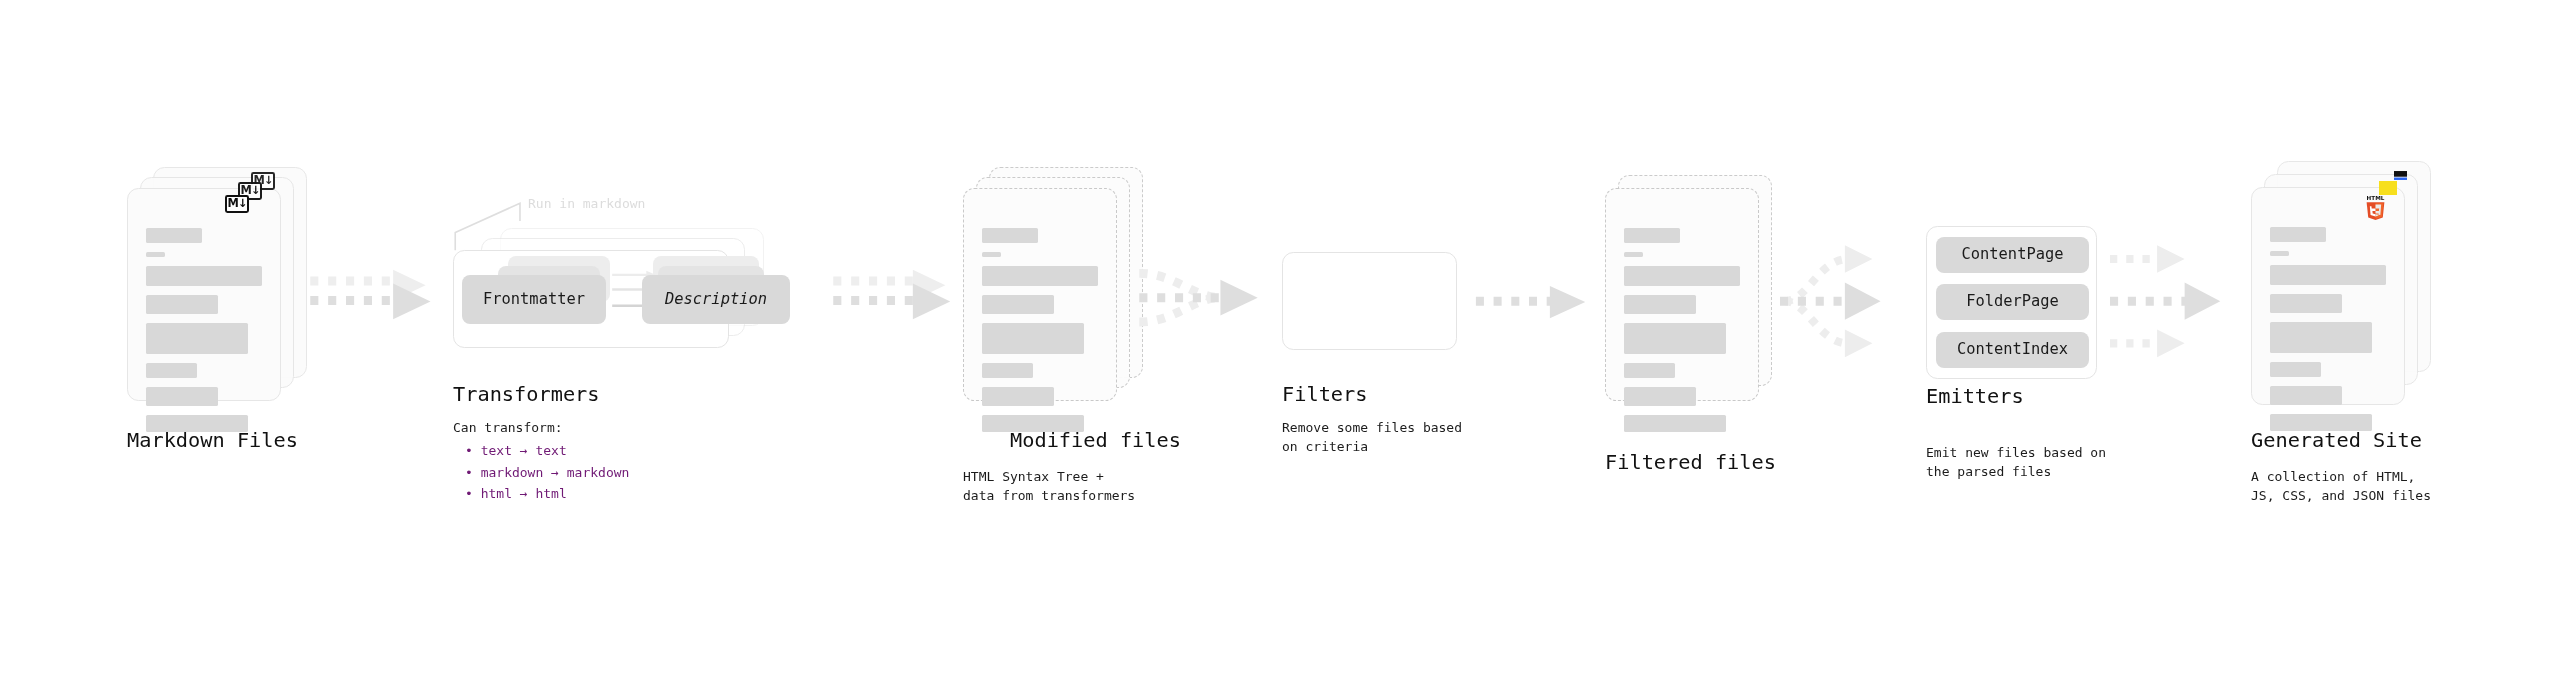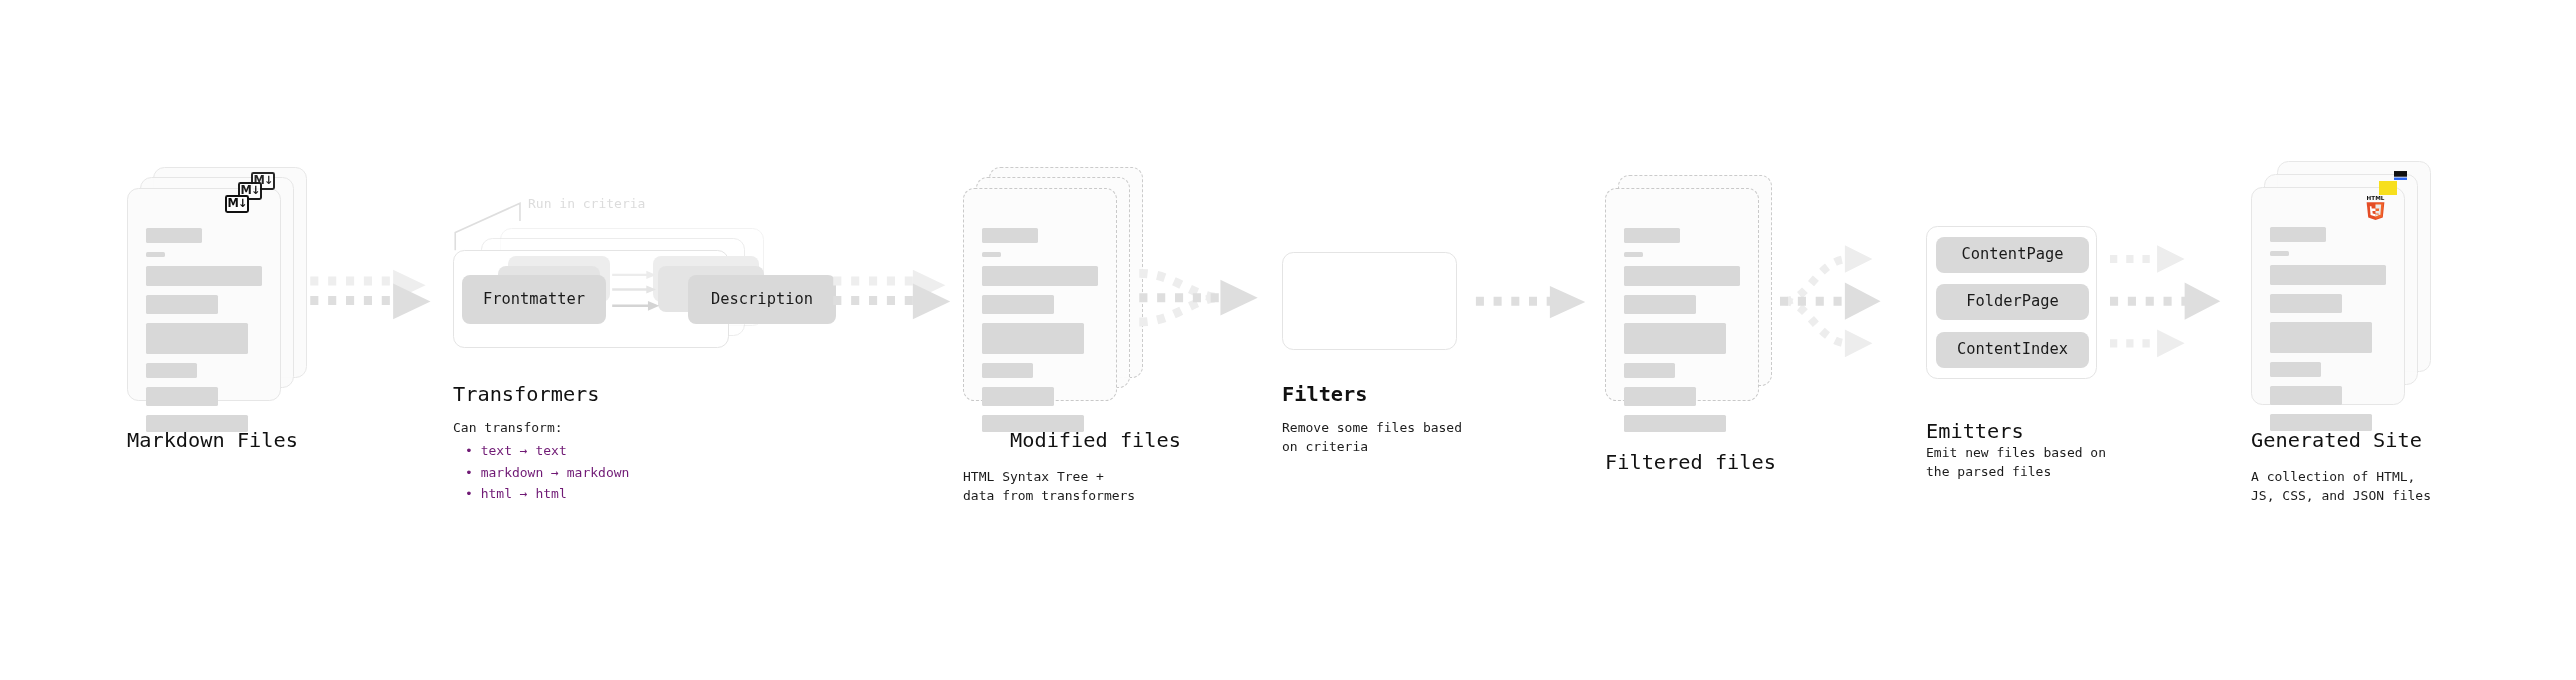--- a/index.html
+++ b/index.html
@@ -170,21 +170,21 @@
         <polygon points="106,19 152,41 106,63" fill="#dedede"></polygon>
       </g>
     </svg>
   </div>
 
   <div class="bracket" style="left:452px; top:195px; width:89px; height:57px;">
     <svg width="89" height="57" viewBox="0 0 110 70">
       <path d="M4 68 L4 46 L84 10 L84 32" fill="none" stroke="#dedede" stroke-width="2"></path>
     </svg>
   </div>
-  <div class="hint" style="left:528px; top:197px;">Run in criteria</div>
+  <div class="hint" style="left:528px; top:197px;">Run in markdown</div>
 
   <div class="groupbox ghost2" style="left:500px; top:228px; width:264px; height:98px;"></div>
   <div class="groupbox ghost1" style="left:481px; top:238px; width:264px; height:98px;"></div>
   <div class="groupbox" style="left:453px; top:250px; width:276px; height:98px;"></div>
 
   <div class="chip ghost2" style="left:508px; top:256px; width:102px; height:46px;"></div>
   <div class="chip ghost2" style="left:653px; top:256px; width:106px; height:46px;"></div>
   <div class="chip ghost1" style="left:498px; top:266px; width:102px; height:46px;"></div>
   <div class="chip ghost1" style="left:658px; top:266px; width:106px; height:46px;"></div>
 
@@ -195,21 +195,21 @@
         <polygon points="42,1 54,6 42,11" fill="#ececec"></polygon>
         <line x1="0" y1="24" x2="44" y2="24" stroke="#e4e4e4" stroke-width="3"></line>
         <polygon points="42,19 54,24 42,29" fill="#e4e4e4"></polygon>
         <line x1="0" y1="44" x2="46" y2="44" stroke="#d4d4d4" stroke-width="3"></line>
         <polygon points="44,38 58,44 44,50" fill="#d4d4d4"></polygon>
       </g>
     </svg>
   </div>
 
   <div class="chip" style="left:462px; top:275px; width:144px; height:49px;">Frontmatter</div>
-  <div class="chip" style="left:688px; top:275px; width:148px; height:49px;">Description</div>
+  <div class="chip" style="left:642px; top:275px; width:148px; height:49px;font-style:italic;">Description</div>
 
   <div class="title" style="left:453px; top:382px;">Transformers</div>
   <div class="subtitle" style="left:453px; top:419px;">Can transform:</div>
   <div class="bullets" style="left:465px; top:440px;">• text → text</div>
   <div class="bullets" style="left:465px; top:462px;">• markdown → markdown</div>
   <div class="bullets" style="left:465px; top:483px;">• html → html</div>
 
   <div class="arrow" style="left:830px; top:268px; width:130px; height:57px;">
     <svg width="130" height="57" viewBox="0 0 160 70">
       <g>
@@ -246,21 +246,21 @@
       <g>
         <path d="M4 14 C48 14, 70 44, 104 44" fill="none" stroke="#ededed" stroke-width="11" stroke-dasharray="10 12" stroke-linecap="butt"></path>
         <path d="M4 74 C48 74, 70 44, 104 44" fill="none" stroke="#ededed" stroke-width="11" stroke-dasharray="10 12" stroke-linecap="butt"></path>
         <line x1="4" y1="44" x2="110" y2="44" stroke="#dedede" stroke-width="11" stroke-dasharray="10 12" stroke-linecap="butt"></line>
         <polygon points="104,22 150,44 104,66" fill="#dedede"></polygon>
       </g>
     </svg>
   </div>
 
   <div class="groupbox" style="left:1282px; top:252px; width:175px; height:98px;"></div>
-  <div class="title" style="left:1282px; top:382px;font-weight:bold;">Filters</div>
+  <div class="title" style="left:1282px; top:382px;">Filters</div>
   <div class="subtitle" style="left:1282px; top:419px;">Remove some files based
 on criteria</div>
 
   <div class="arrow" style="left:1472px; top:286px; width:122px; height:37px;">
     <svg width="122" height="37" viewBox="0 0 150 46">
       <g>
         <line x1="4" y1="19" x2="100" y2="19" stroke="#dedede" stroke-width="11" stroke-dasharray="10 12" stroke-linecap="butt"></line>
         <polygon points="96,0 140,20 96,40" fill="#dedede"></polygon>
       </g>
     </svg>
@@ -293,21 +293,21 @@
         <line x1="0" y1="74" x2="84" y2="74" stroke="#dedede" stroke-width="11" stroke-dasharray="10 12" stroke-linecap="butt"></line>
         <polygon points="80,51 124,74 80,97" fill="#dedede"></polygon>
       </g>
     </svg>
   </div>
 
   <div class="groupbox" style="left:1926px; top:226px; width:171px; height:153px;"></div>
   <div class="chip" style="left:1936px; top:237px; width:153px; height:36px;">ContentPage</div>
   <div class="chip" style="left:1936px; top:284px; width:153px; height:36px;">FolderPage</div>
   <div class="chip" style="left:1936px; top:332px; width:153px; height:36px;">ContentIndex</div>
-  <div class="title" style="left:1926px; top:419px;">Emitters</div>
+  <div class="title" style="left:1926px; top:384px;">Emitters</div>
   <div class="subtitle" style="left:1926px; top:444px;">Emit new files based on
 the parsed files</div>
 
   <div class="arrow" style="left:2110px; top:241px; width:146px; height:122px;">
     <svg width="146" height="122" viewBox="0 0 180 150">
       <g>
         <line x1="0" y1="22" x2="62" y2="22" stroke="#ededed" stroke-width="10" stroke-dasharray="9 11" stroke-linecap="butt"></line>
         <polygon points="58,5 92,22 58,39" fill="#ededed"></polygon>
         <line x1="0" y1="126" x2="62" y2="126" stroke="#ededed" stroke-width="10" stroke-dasharray="9 11" stroke-linecap="butt"></line>
         <polygon points="58,109 92,126 58,143" fill="#ededed"></polygon>

